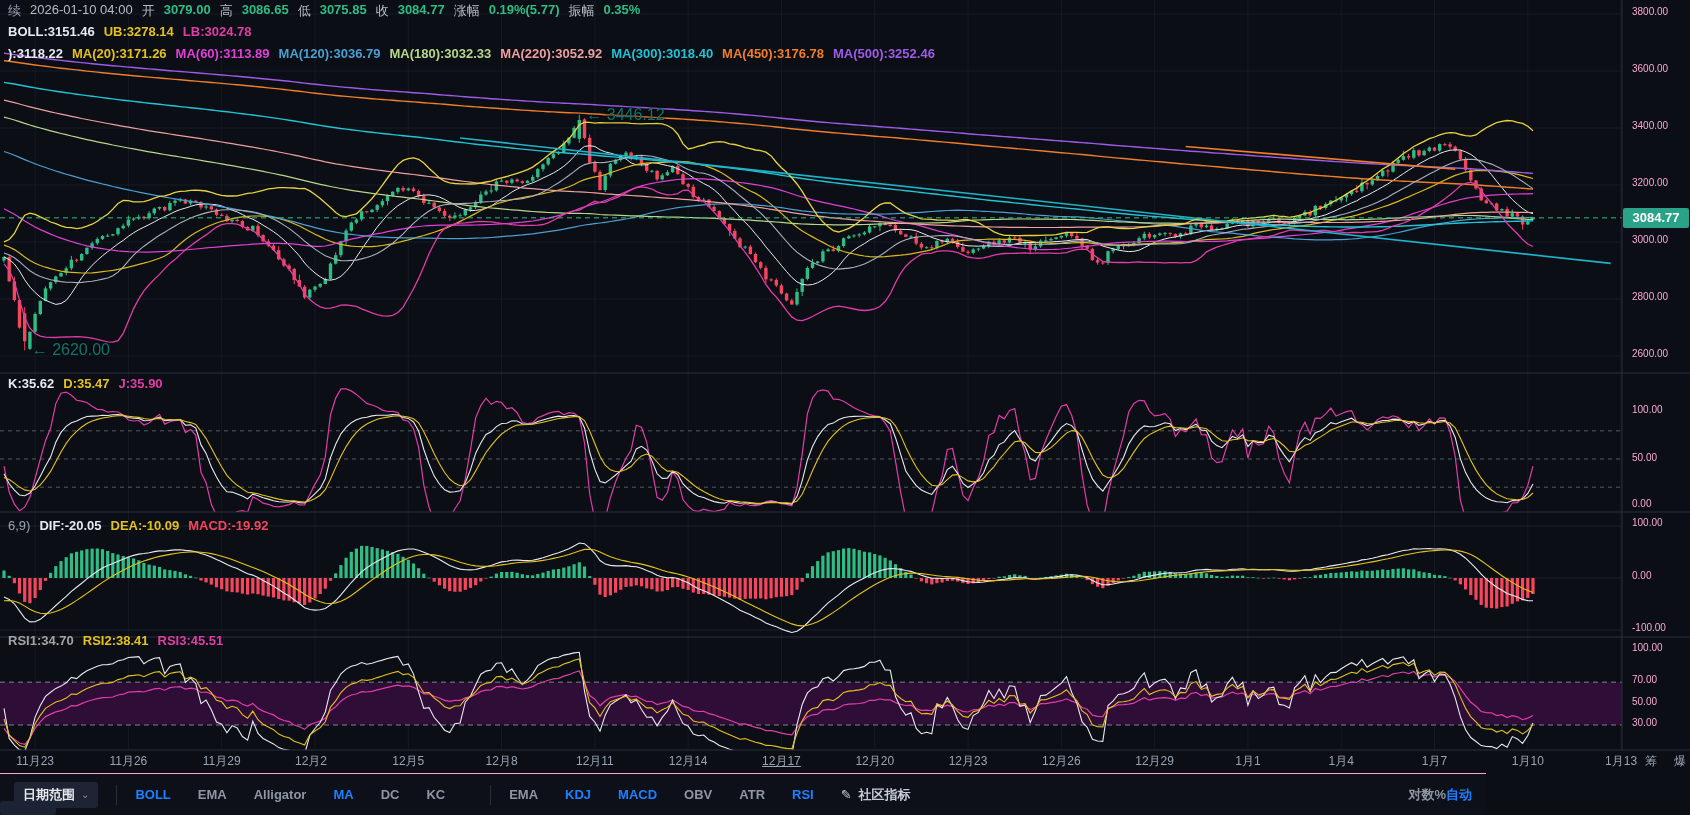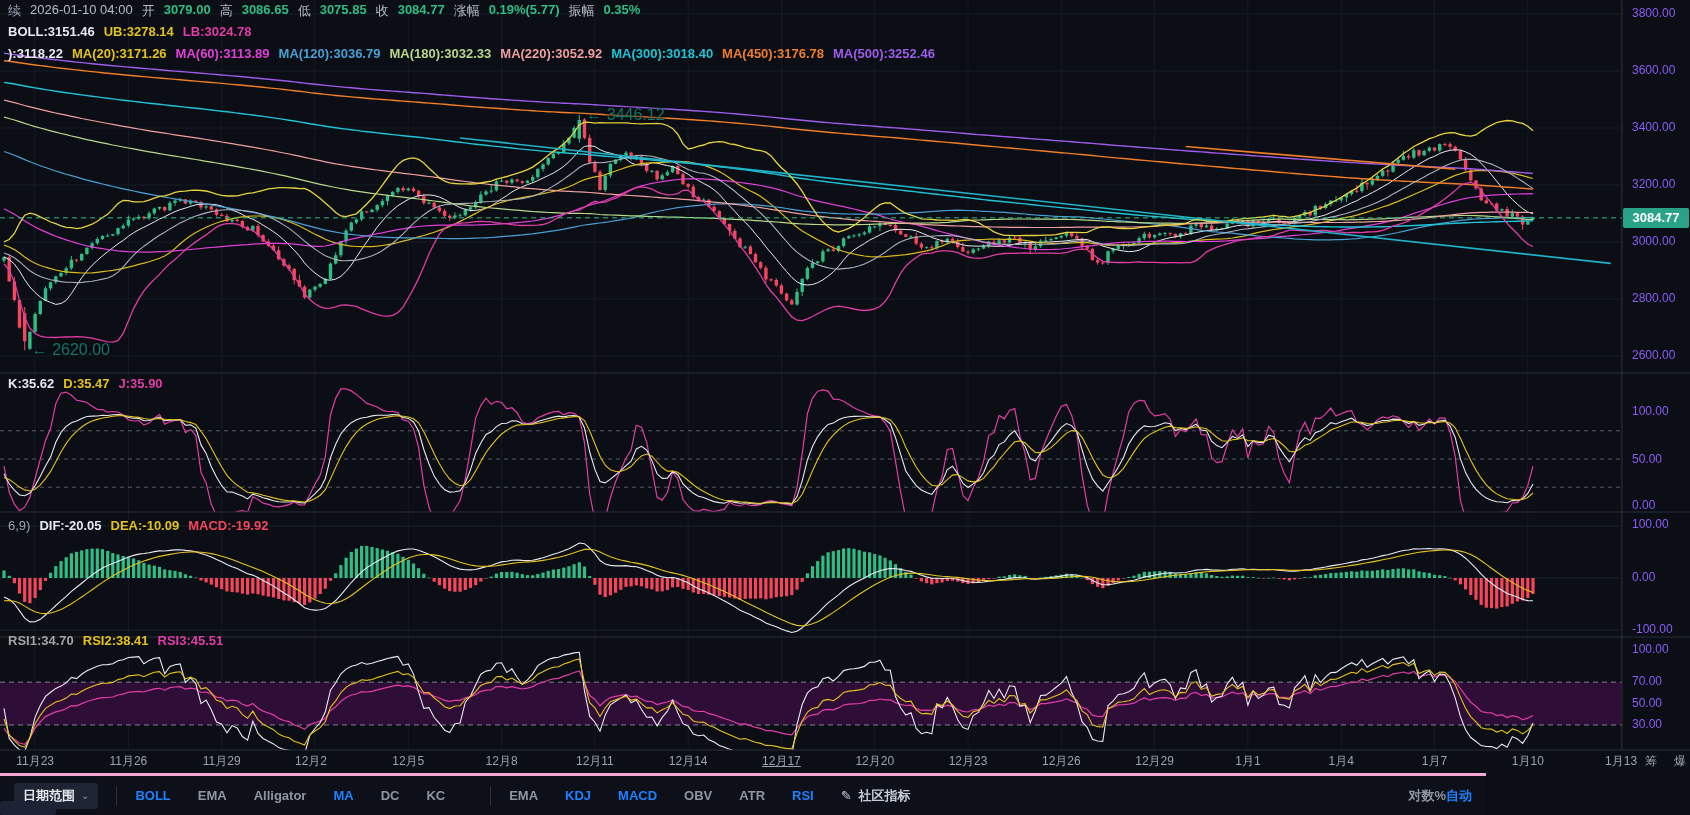--- a/index.html
+++ b/index.html
@@ -2,28 +2,28 @@
 <html><head>
 <meta charset="utf-8">
 <style>
   html,body{margin:0;padding:0;background:#06080c;}
   #stage{position:relative;width:1690px;height:815px;background:#0b0e14;overflow:hidden;
          font-family:"Liberation Sans","DejaVu Sans",sans-serif;}
   #gfx{position:absolute;left:0;top:0;}
   .hrow{position:absolute;left:8px;display:flex;gap:9px;font-size:13px;white-space:nowrap;pointer-events:none;}
   .hrow span{font-weight:600;}
   .hrow span.lab{font-weight:400;}
-  .axlbl{position:absolute;left:1632px;font-size:12px;color:#8b5cf6;pointer-events:none;}
+  .axlbl{position:absolute;left:1632px;font-size:10px;color:#f9a8d4;pointer-events:none;}
   .dlbl{position:absolute;top:753px;font-size:12px;color:#9aa3b2;transform:translateX(-50%);pointer-events:none;}
   .frag{position:absolute;top:753px;font-size:12px;color:#9aa3b2;pointer-events:none;}
   .ann{position:absolute;font-size:16px;font-weight:400;color:#0f766e;text-shadow:0 0 4px #000;pointer-events:none;}
   .badge{position:absolute;left:1623px;width:66px;height:20px;background:#2aa288;border-radius:2px;
          color:#fff;font-size:13px;font-weight:700;line-height:20px;text-align:center;}
   .toolbar{position:absolute;left:0;top:773px;width:1486px;height:42px;background:#0d1019;
-           border-top:3px solid #f9a8d4;display:flex;align-items:center;padding:0 14px;box-sizing:border-box;font-size:13px;}
+           border-top:1px solid #f9a8d4;display:flex;align-items:center;padding:0 14px;box-sizing:border-box;font-size:13px;}
   .tb-btn{background:#1e2433;border-radius:3px;padding:4px 9px;color:#e6e9ef;font-weight:700;cursor:pointer;display:flex;align-items:center;gap:6px;}
   .tb-btn .caret{color:#8a90a0;font-size:10px;font-weight:400;}
   .tb-sep{width:1px;height:20px;background:#2a2f3b;margin:0 18px;}
   .tb-it{color:#8f96a3;font-weight:600;margin-right:27px;cursor:pointer;}
   .tb-it.on{color:#1e80ff;}
   .tb-comm{display:flex;align-items:center;gap:7px;color:#c6ccd8;font-weight:600;cursor:pointer;}
   .tb-right{margin-left:auto;display:flex;align-items:center;}
   .chip{position:absolute;left:0;top:801px;width:56px;height:14px;background:#1c2335;border-radius:3px;}
 </style>
 </head>

